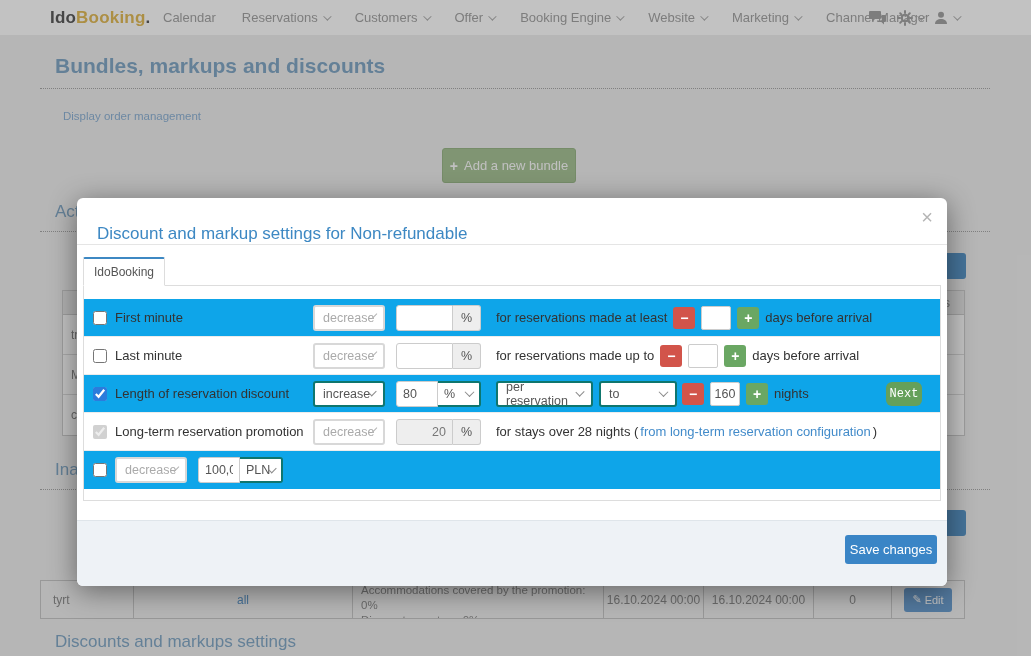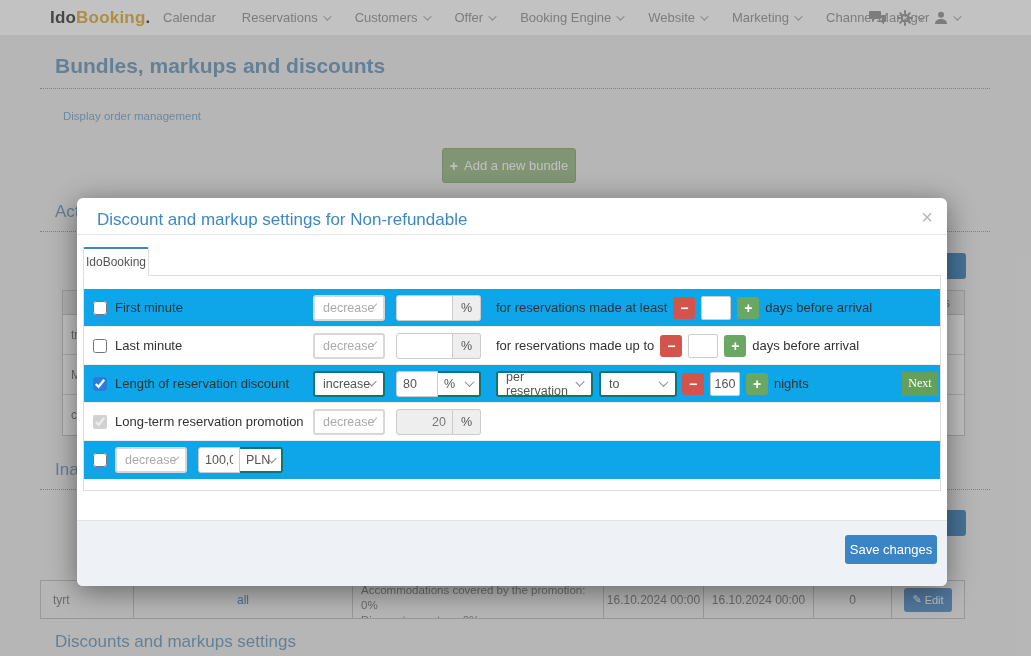--- a/index.html
+++ b/index.html
@@ -57,26 +57,26 @@
   .bc.c3 { width:251px; flex-direction:column; align-items:flex-start !important; justify-content:flex-start !important; padding:2px 0 0 8px; font-size:11.5px; line-height:15px; }
   .bc.c4 { width:100px; } .bc.c5 { width:110px; } .bc.c6 { width:78px; } .bc.c7 { width:72px; }
   #alllink { color:#5e96c8; cursor:pointer; }
   #editbtn { width:48px; height:24px; background:#6c9ecf; border:none; border-radius:3px; color:#fff; font-size:11px; display:flex; align-items:center; justify-content:center; gap:3px; cursor:pointer; font-family:inherit; }
 
   
   #overlay { position:absolute; inset:0; background:rgba(0,0,0,0.24); z-index:5; }
 
   
   #modal { position:absolute; left:77px; top:198px; width:870px; height:388px; background:#fff; border-radius:6px; box-shadow:0 5px 28px rgba(0,0,0,.45); z-index:10; }
-  #mhead { position:relative; height:37px; border-bottom:1px solid #e5e5e5; display:flex; align-items:flex-start; padding:12px 20px; }
+  #mhead { position:relative; height:47px; border-bottom:1px solid #e5e5e5; display:flex; align-items:flex-end; padding:0 20px; }
   #mtitle { font-size:17px; color:#3d88c3; }
   #mclose { position:absolute; right:14px; top:9px; font-size:20px; color:#b5b5b5; cursor:pointer; line-height:1; background:none; border:none; font-family:inherit; }
   #mbody { padding:12px 6px 0 6px; }
   #tabnav { display:flex; border-bottom:1px solid #ddd; height:29px; }
-  #tab1 { display:inline-flex; align-items:center; padding:0 2px; height:29px; margin-bottom:-1px; background:#fff; border:1px solid #ddd; border-top:2px solid #3d88c3; border-bottom:1px solid #fff; border-radius:2px 2px 0 0; font-size:12px; color:#555; cursor:pointer; }
+  #tab1 { display:inline-flex; align-items:center; padding:0 10px; height:29px; margin-bottom:-1px; background:#fff; border:1px solid #ddd; border-top:2px solid #3d88c3; border-bottom:1px solid #fff; border-radius:2px 2px 0 0; font-size:12px; color:#555; cursor:pointer; }
   #panel { border:1px solid #ddd; border-top:none; height:215px; padding-top:13px; }
 
   .mrow { height:38px; display:flex; align-items:center; padding-left:9px; font-size:13px; color:#333; }
   .mrow.odd { background:#0ea5e9; }
   .mrow { border-bottom:1px solid #ececec; }
   .mrow:last-child { border-bottom:none; }
   .cb { width:14px; height:14px; margin-right:8px; accent-color:#2b7cdc; flex:none; }
   .rlabel { width:198px; flex:none; }
 
   .fsel { height:26px; border:2px solid #0f766e; border-radius:3px; background:#fff; display:flex; align-items:center; padding:0 8px; font-size:12.5px; color:#555; cursor:pointer; flex:none; }
@@ -93,21 +93,21 @@
   .usel { width:43px; border-left:none; border-radius:0 3px 3px 0; padding:0 6px; }
 
   .desc { display:flex; align-items:center; gap:6px; margin-left:15px; }
   .stepbtn { width:22px; height:22px; border:none; border-radius:3px; color:#fff; font-size:14px; font-weight:bold; line-height:1; display:flex; align-items:center; justify-content:center; cursor:pointer; font-family:inherit; }
   .stepbtn.minus { background:#d2544a; }
   .stepbtn.plus { background:#6aa763; }
   .stepinput { width:30px; height:24px; border:1px solid #ccc; border-radius:2px; text-align:center; font-size:12.5px; color:#555; font-family:inherit; outline:none; }
   .scopesel { width:97px; margin-left:15px; }
   .rangesel { width:78px; margin-left:6px; margin-right:5px; }
   .mlink { color:#428bca; cursor:pointer; }
-  #nextbtn { margin-left:auto; margin-right:2px; width:36px; height:24px; background:#65a05a; border:none; border-radius:0; color:#fff; font-size:12px; cursor:pointer; font-family:Liberation Serif, serif; }
+  #nextbtn { margin-left:auto; margin-right:18px; width:36px; height:24px; background:#65a05a; border:none; border-radius:6px; color:#fff; font-size:12px; cursor:pointer; font-family:Liberation Mono, monospace; }
 
   #mfoot { position:absolute; left:0; right:0; bottom:0; height:66px; background:#eef2f6; border-top:1px solid #dfe5ea; border-radius:0 0 6px 6px; }
   #savebtn { position:absolute; right:10px; top:14px; width:92px; height:29px; background:#3a85c6; border:none; border-radius:3px; color:#fff; font-size:13px; cursor:pointer; font-family:inherit; }
 </style>
 </head>
 <body>
 
 <div id="page">
 
   <div id="navbar">
@@ -319,20 +319,25 @@
         <input type="checkbox" class="cb" checked="" disabled="" style="">
         <div class="rlabel">Long-term reservation promotion</div>
         <div class="fsel dis msel">
             <span>decrease</span>
             <span class="caret"></span>
           </div>
         <div class="vgroup">
           <input class="vinput" disabled="" value="20" style="">
           <div class="vaddon">%</div>
         </div>
+        <div class="desc">
+          <span>for stays over 28 nights (</span>
+            <span class="mlink" style="margin:0 -4px;">from long-term reservation configuration</span>
+            <span>)</span>
+        </div>
       </div>
 
       <div class="mrow odd">
         <input type="checkbox" class="cb" style="">
         <div class="fsel dis msel">
             <span>decrease</span>
             <span class="caret"></span>
           </div>
         <div class="vgroup">
           <input class="vinput sm" value="100,00" style="">

